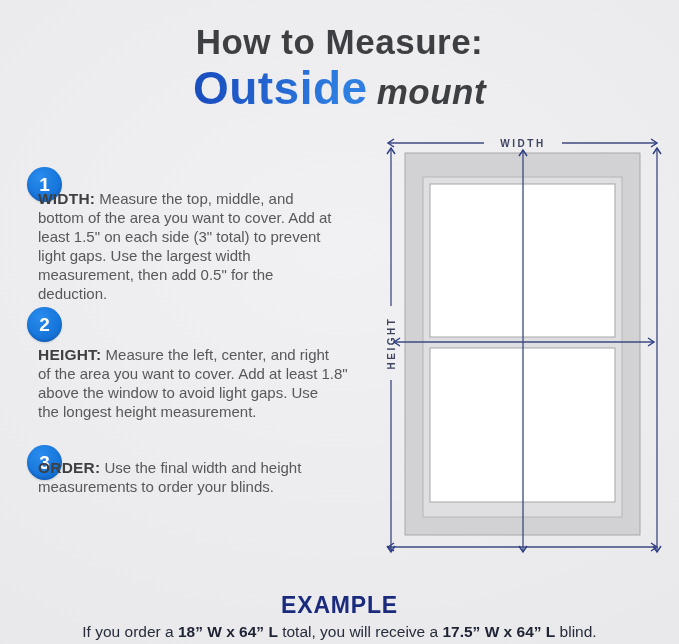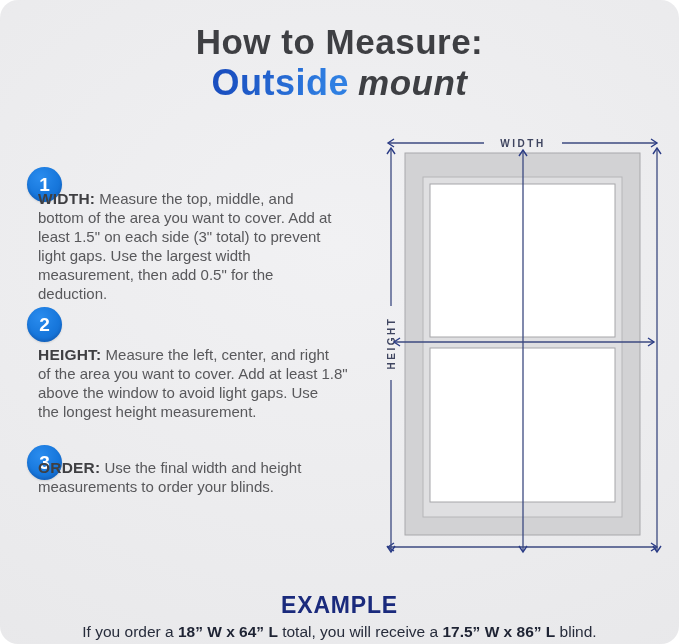--- a/index.html
+++ b/index.html
@@ -2,28 +2,27 @@
 <html><head>
 <meta charset="utf-8">
 <style>
   html,body{margin:0;padding:0;}
   #canvas{
     position:relative;
     width:679px;height:644px;
     background:radial-gradient(120% 95% at 50% 38%, #f1f1f3 0%, #ebebed 55%, #e6e6e8 100%);
     font-family:"Liberation Sans", sans-serif;
     overflow:hidden;
-    border-radius:18px;
   }
   
   .title{position:absolute;top:24px;left:0;right:0;text-align:center;line-height:1.05;}
   .title-line1{font-size:35px;font-weight:700;color:#3e3f43;letter-spacing:.5px;}
   .title-line2{margin-top:3px;}
   .title-highlight{
-    font-size:36px;font-weight:700;letter-spacing:.5px;color:#1b5ecd;
+    font-size:46px;font-weight:700;letter-spacing:.5px;color:#1b5ecd;
     background:linear-gradient(100deg,#1a4fc0 10%,#2f7fe2 85%);
     -webkit-background-clip:text;background-clip:text;-webkit-text-fill-color:transparent;
   }
   .title-suffix{font-size:35px;font-weight:700;color:#3e3f43;margin-left:9px;letter-spacing:.5px;font-style:italic;}
   
   .badge{
     position:absolute;width:35px;height:35px;border-radius:50%;
     background:radial-gradient(circle at 38% 30%, #2a8cee 0%, #1777dc 55%, #1368c8 100%);
     box-shadow:inset 0 -2px 3px rgba(0,20,80,.18), 0 1px 2px rgba(0,0,0,.12);
     color:#ffffff;font-weight:700;font-size:19px;
@@ -106,16 +105,16 @@
     <text class="mlabel" x="11" y="221" text-anchor="middle" transform="rotate(-90 11 217)">HEIGHT</text>
 
     <line class="mline" x1="277" y1="22" x2="277" y2="426" marker-start="url(#arr)" marker-end="url(#arr)"></line>
 
     <line class="mline" x1="143" y1="24" x2="143" y2="426" marker-start="url(#arr)" marker-end="url(#arr)"></line>
     <line class="mline" x1="14" y1="216" x2="274" y2="216" marker-start="url(#arr)" marker-end="url(#arr)"></line>
   </svg>
 
   <div class="example">
     <div class="example-heading">EXAMPLE</div>
-    <div class="example-line"><span>If you order a </span><b>18” W x 64” L</b><span> total, you will receive a </span><b>17.5” W x 86” L</b><span> blind.</span></div>
+    <div class="example-line"><span>If you order a </span><b>18” W x 64” L</b><span> total, you will receive a </span><b>17.5” W x 64” L</b><span> blind.</span></div>
   </div>
 
 </div>
 
 </body></html>

